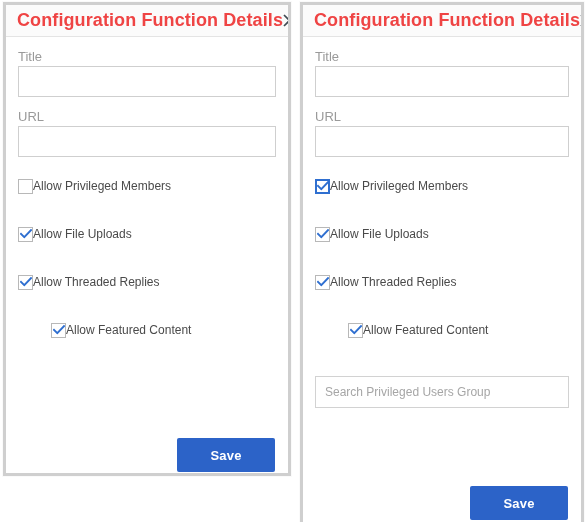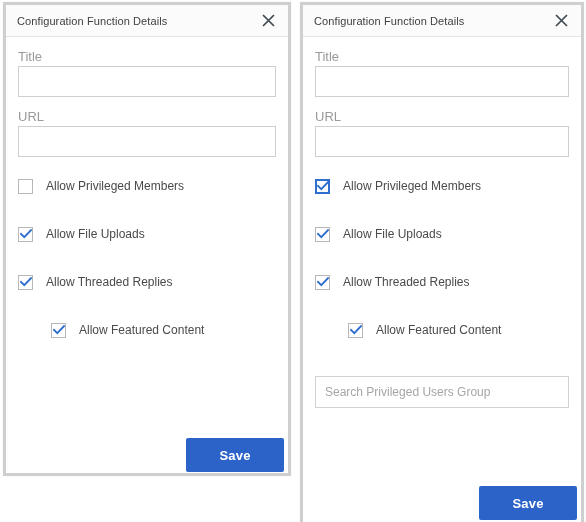--- a/index.html
+++ b/index.html
@@ -56,23 +56,23 @@
     position: relative;
     height: 32px;
     background: #fbfbfb;
     border-bottom: 1px solid #e4e4e4;
     display: flex;
     align-items: center;
     padding: 0 8px 0 11px;
     box-sizing: border-box;
   }
   .panel-title {
-    font-size: 11px;
-    color: #404040;
-    font-weight: 400;
+    font-size: 18px;
+    color: #ef4444;
+    font-weight: 700;
     letter-spacing: 0.1px;
     white-space: nowrap;
     flex: 1;
   }
   .close-btn {
     width: 20px;
     height: 20px;
     display: flex;
     align-items: center;
     justify-content: center;
@@ -138,21 +138,20 @@
   .cbox svg {
     position: absolute;
     left: 50%;
     top: 50%;
     transform: translate(-50%, -52%);
     display: block;
   }
   .check-label {
     font-size: 12px;
     color: #4a4a4a;
-    margin-left: 13px;
     white-space: nowrap;
     line-height: 15px;
   }
 
   
   .search-wrap { margin-top: 38px; }
   .search-input {
     width: 100%;
     height: 32px;
     box-sizing: border-box;
@@ -163,21 +162,21 @@
     padding: 7px 9px;
     outline: none;
     font-family: "Liberation Sans", sans-serif;
     border-radius: 0;
   }
   .search-input::placeholder { color: #a6a6a6; }
 
   
   .save-row {
     position: absolute;
-    right: 4px;
+    right: 13px;
     display: flex;
     justify-content: center;
     margin-left: 44px;
   }
   .panel.left .save-row { bottom: 14px; }
   .panel.right .save-row { bottom: 15px; }
 
   .save-btn {
     background: #2c63c8;
     color: #ffffff;

